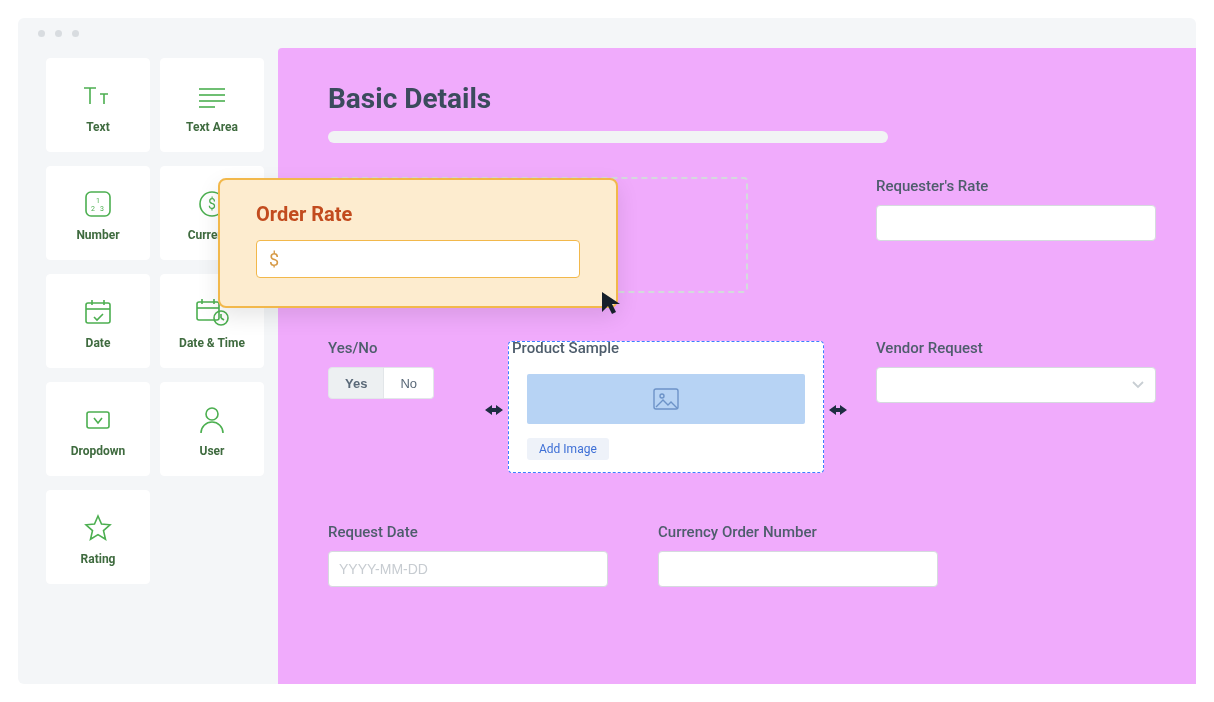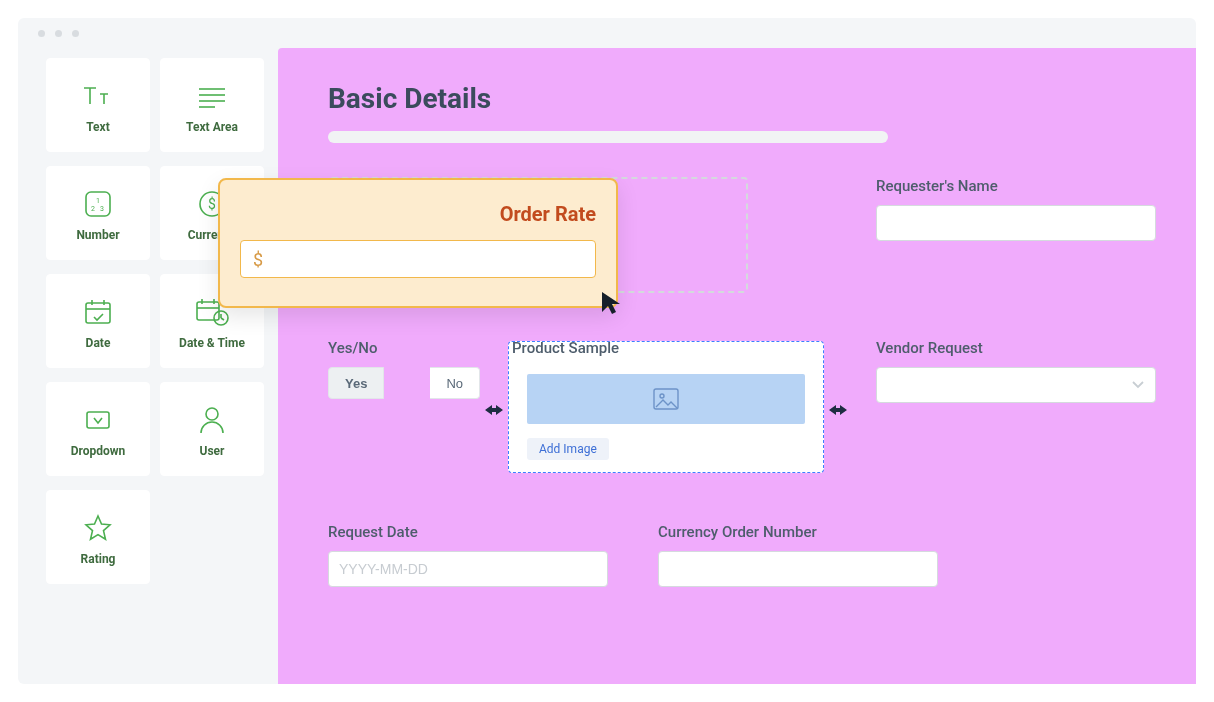--- a/index.html
+++ b/index.html
@@ -98,21 +98,21 @@
   }
   .plain-input::placeholder { color: #c7ccd1; }
   .select-wrap {
     position: relative;
   }
   .select-caret {
     position: absolute; right: 12px; top: 50%; transform: translateY(-50%);
     color: #c8ced3;
   }
   
-  .seg { display: inline-flex; gap: 46px; }
+  .seg { display: inline-flex; }
   .seg button {
     height: 32px; padding: 0 16px;
     border: 1px solid #e2e6e9; background: #ffffff;
     color: #5a6978; font-size: 13px;
   }
   .seg button:first-child { border-radius: 4px 0 0 4px; }
   .seg button:last-child  { border-radius: 0 4px 4px 0; border-left: none;}
   .seg button.active { background: #edf0f2; font-weight: 600; }
   
   .sample-wrap {
@@ -149,23 +149,22 @@
   .resize-left  { left: -24px; }
   .resize-right { right: -24px; }
   
   .drag-card {
     position: absolute;
     left: -60px; top: 130px;
     width: 400px;
     background: #fdeccf;
     border: 2px solid #f2b84b;
     border-radius: 8px;
-    padding: 22px 20px 28px;
+    padding: 22px 36px 28px;
     box-shadow: 0 8px 22px rgba(0,0,0,0.10);
-    text-align: right;
   }
   .drag-card .dc-title {
     color: #c24b1e; font-weight: 700; font-size: 20px;
     margin-bottom: 14px;
   }
   .dc-input-wrap {
     background: #ffffff;
     border: 1.5px solid #f2b84b;
     border-radius: 4px;
     height: 38px;
@@ -297,21 +296,21 @@
 
     </div>
 
     <div class="canvas">
       <h1 class="page-title">Basic Details</h1>
       <div class="subtitle-bar"></div>
 
       <div class="row" style="gap:40px;">
         <div class="dropzone"></div>
         <div style="margin-left:auto; width:280px;">
-          <div class="field-label">Requester's Name</div>
+          <div class="field-label">Requester's Rate</div>
           <input class="plain-input" style="width: 100%;" value="">
         </div>
       </div>
 
       <div class="row" style="gap:30px; margin-top:46px; align-items:flex-start;">
         <div style="width:150px;">
           <div class="field-label">Yes/No</div>
           <div class="seg">
             <button class="active">Yes</button>
             <button>No</button>

